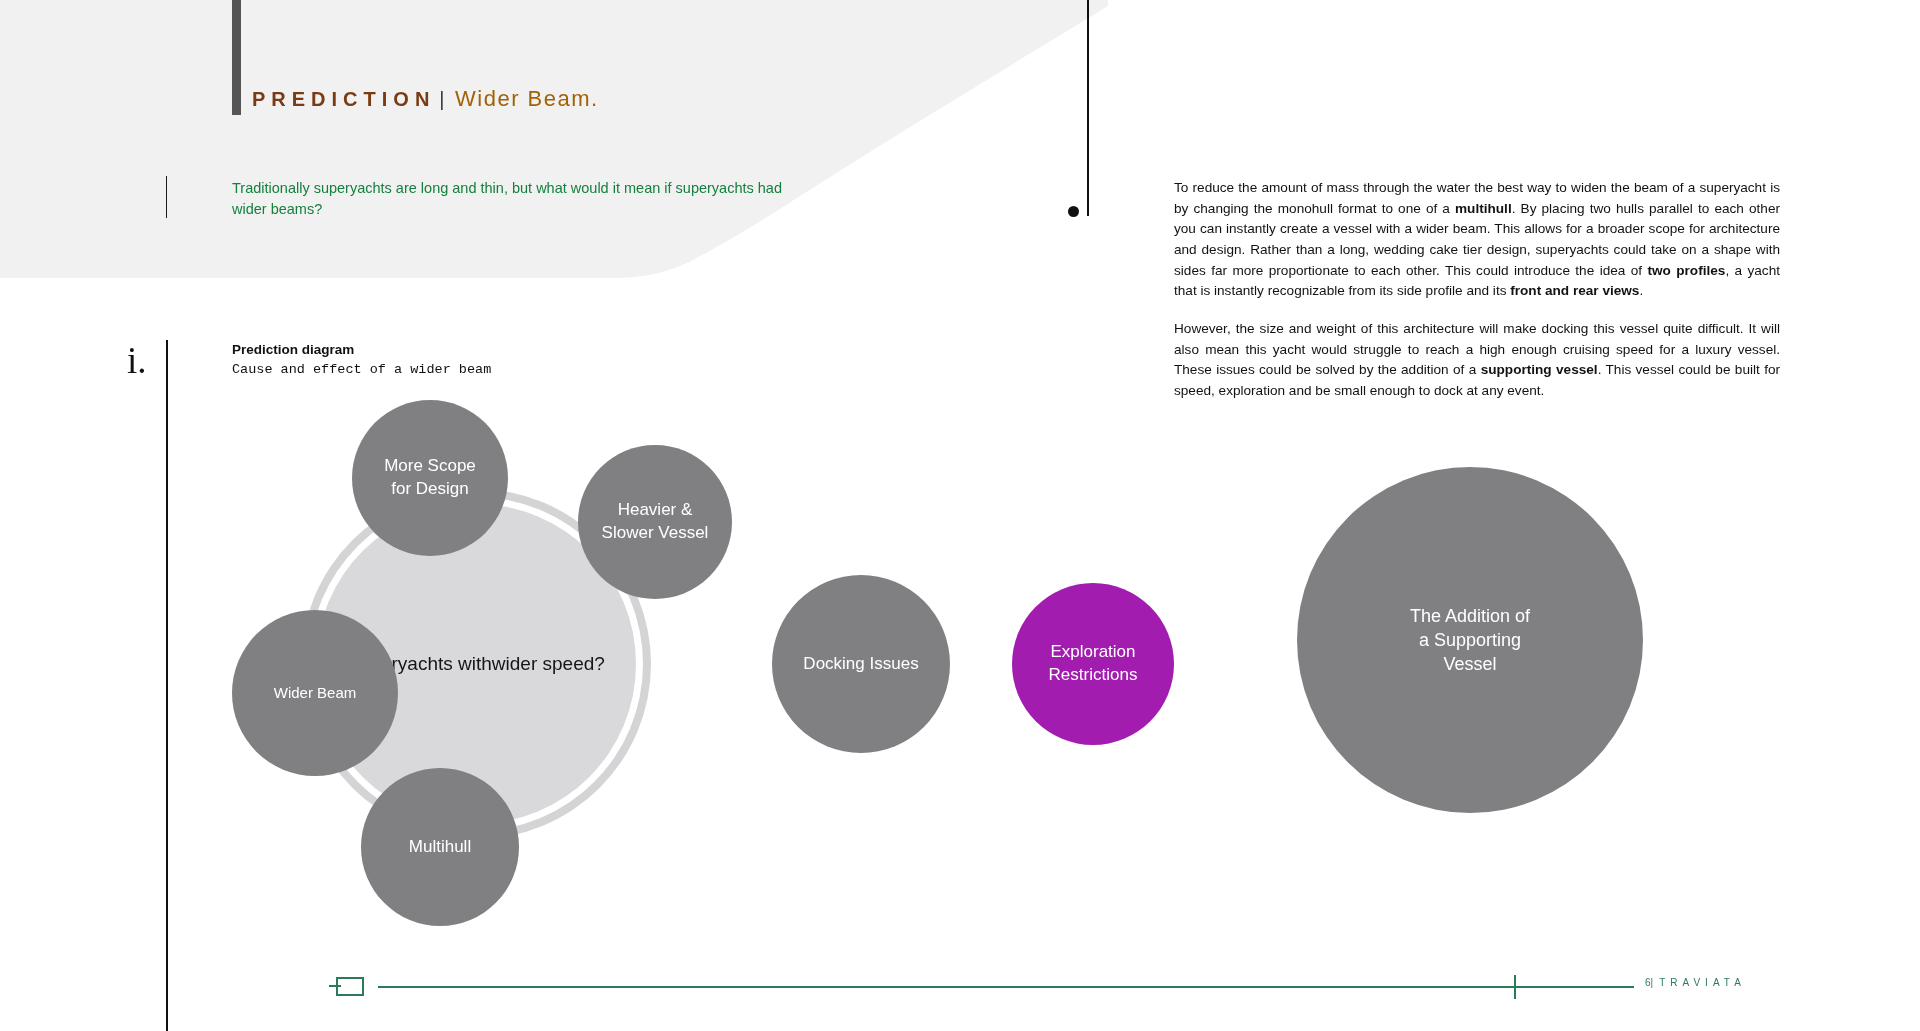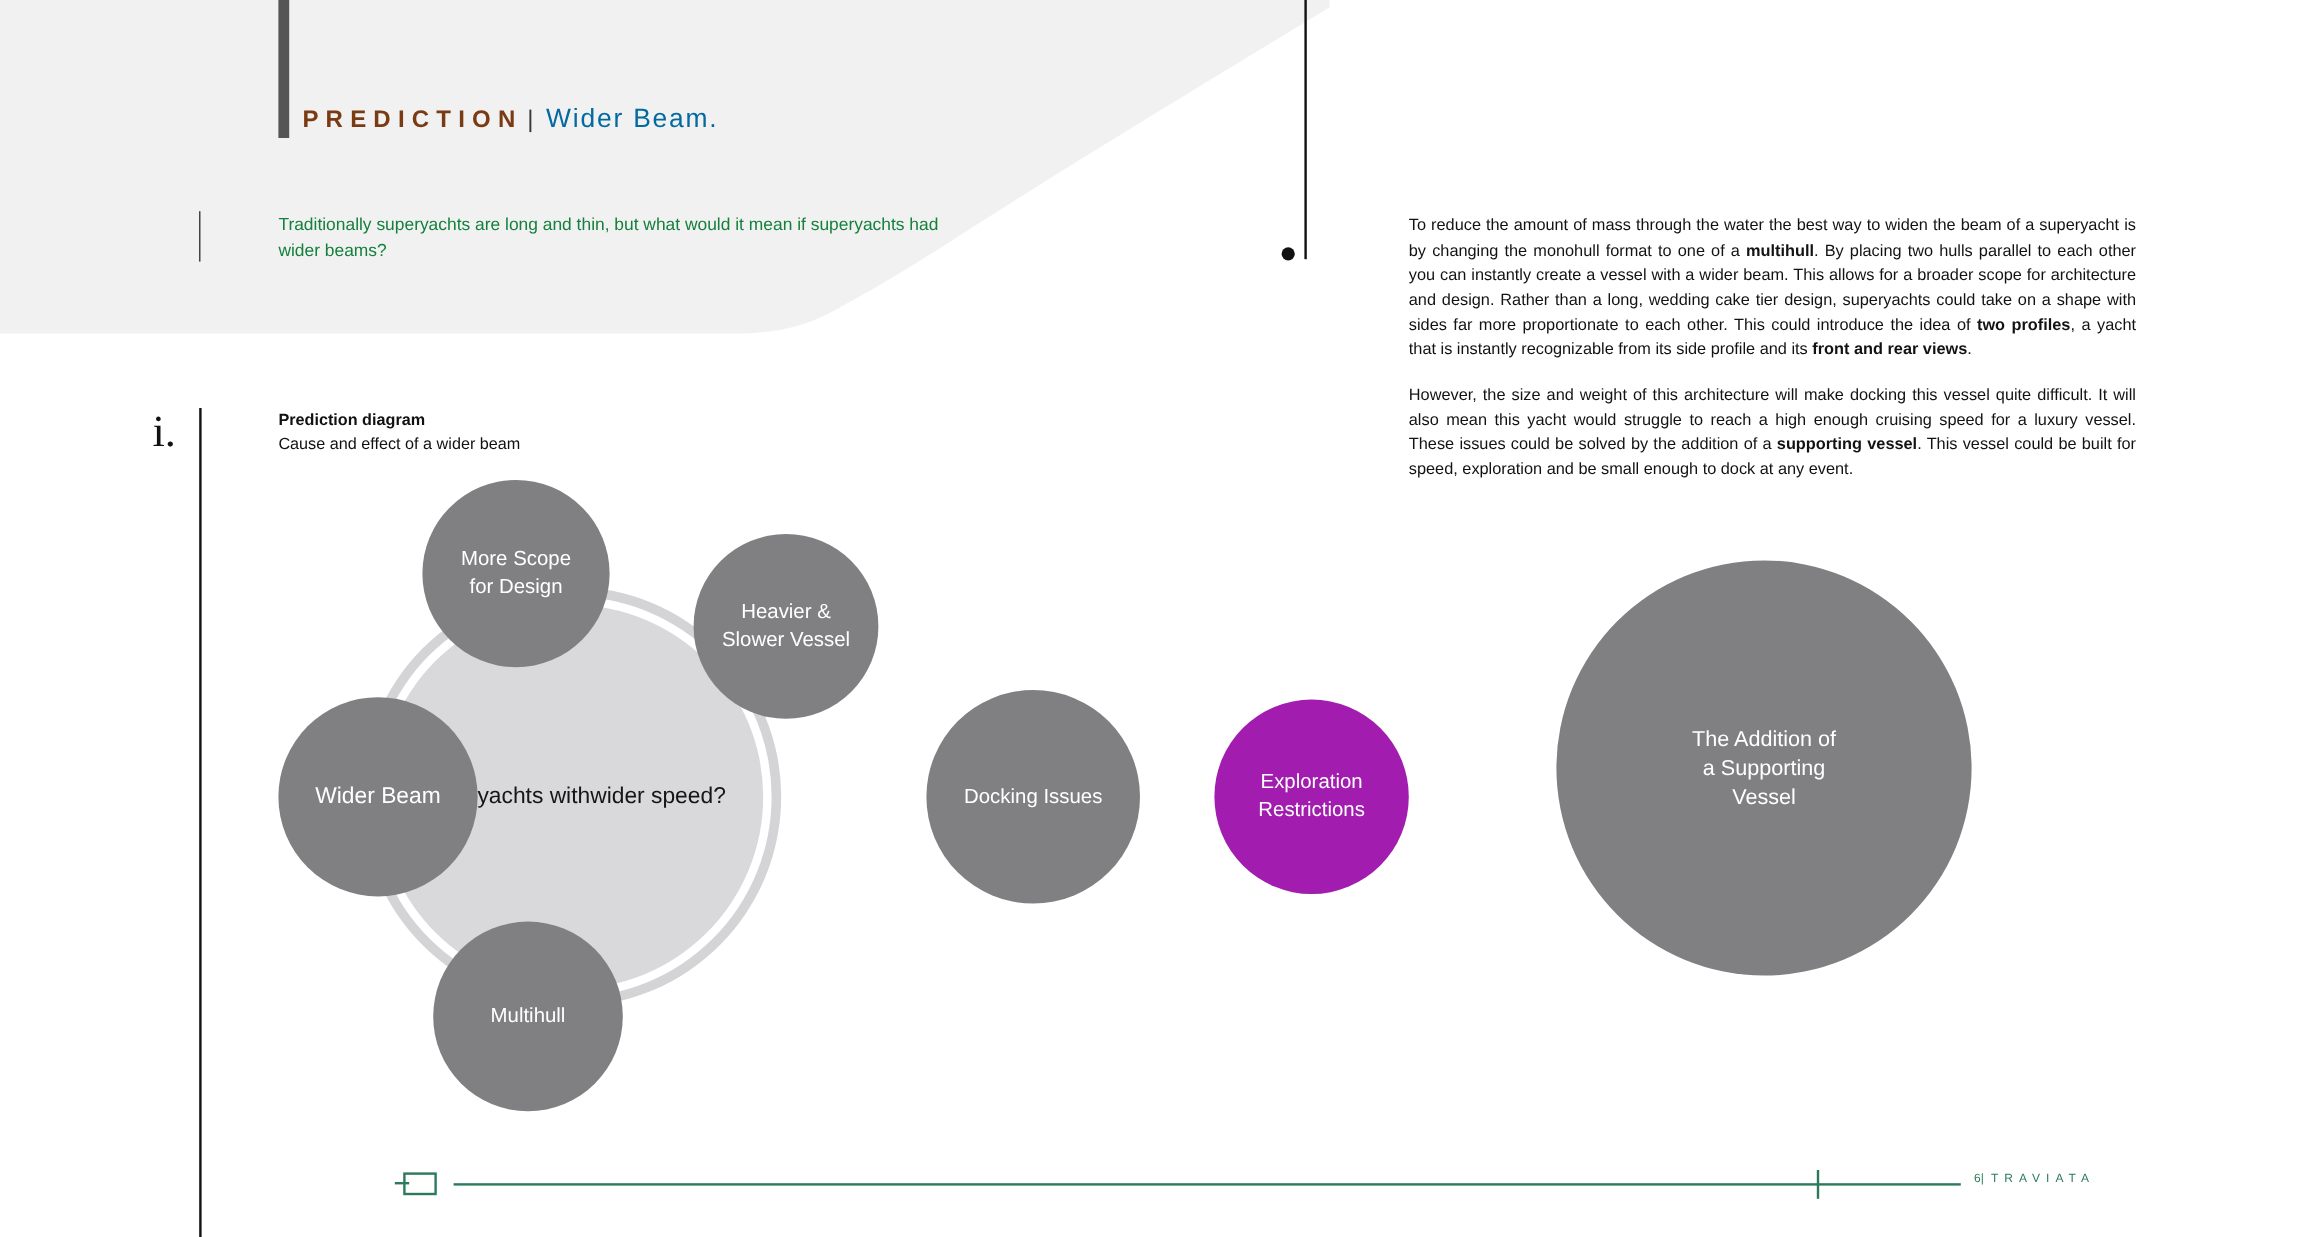--- a/index.html
+++ b/index.html
@@ -49,21 +49,21 @@
     letter-spacing: 6px;
     font-size: 20px;
     font-weight: 700;
   }
   .header-sep {
     color: #3a3a3a;
     padding: 0 10px 0 4px;
     font-size: 20px;
   }
   .header-sub {
-    color: #0369a1;
+    color: #a16207;
     font-size: 22px;
     letter-spacing: 1.5px;
   }
 
   
   .intro-rule {
     position: absolute;
     left: 166px;
     top: 176px;
     width: 1px;
@@ -133,21 +133,21 @@
   }
   .fig-caption {
     position: absolute;
     left: 232px;
     top: 340px;
     font-size: 13.5px;
     line-height: 1.5;
     color: #111111;
   }
   .fig-caption .t1 { font-weight: 700; display: block; }
-  .fig-caption .t2 { display: block; }
+  .fig-caption .t2 { display: block; font-family: Liberation Mono, monospace; }
 
   
   .diagram {
     position: absolute;
     left: 0;
     top: 0;
     width: 1920px;
     height: 1031px;
     pointer-events: none;
   }
@@ -271,21 +271,21 @@
         <span>More Scope</span>
         <span>for Design</span>
       </div>
     </div>
     <div class="bubble bubble-dark" style="left: 578px; top: 445px; width: 154px; height: 154px; background: rgb(128, 128, 131); font-size: 17px; line-height: 1.35;">
       <div>
         <span>Heavier &amp;</span>
         <span>Slower Vessel</span>
       </div>
     </div>
-    <div class="bubble bubble-dark" style="left: 232px; top: 581px; width: 166px; height: 166px; background: rgb(128, 128, 131); font-size: 19px; line-height: 1.35;">
+    <div class="bubble bubble-dark" style="left: 232px; top: 610px; width: 166px; height: 166px; background: rgb(128, 128, 131); font-size: 15px; line-height: 1.35;">
       <div>
         <span>Wider Beam</span>
       </div>
     </div>
     <div class="bubble bubble-dark" style="left: 361px; top: 768px; width: 158px; height: 158px; background: rgb(128, 128, 131); font-size: 17px; line-height: 1.35;">
       <div>
         <span>Multihull</span>
       </div>
     </div>
     <div class="bubble bubble-dark" style="left: 772px; top: 575px; width: 178px; height: 178px; background: rgb(128, 128, 131); font-size: 17px; line-height: 1.35;">

